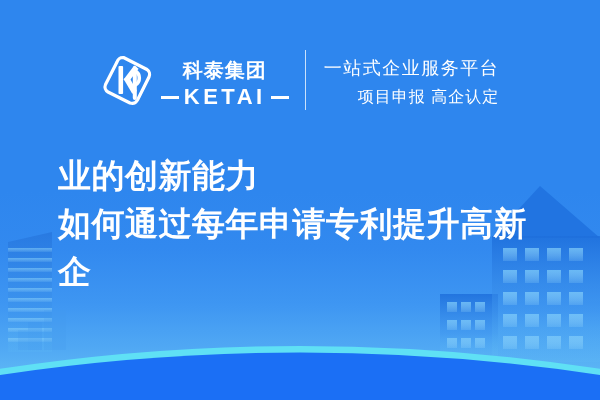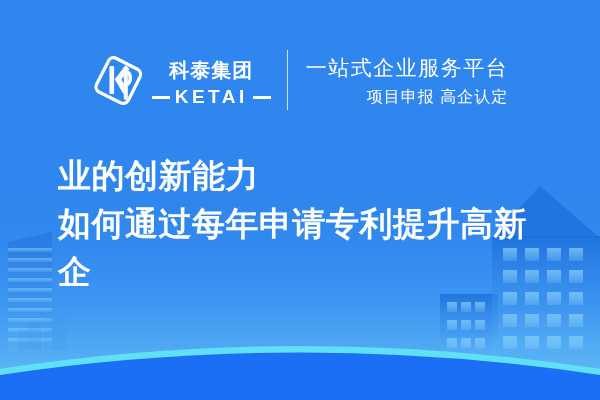--- a/index.html
+++ b/index.html
@@ -79,21 +79,21 @@
     width: 100%;
   }
   .wm-dash {
     height: 3px;
     width: 18px;
     background: #ffffff;
     flex: 0 0 auto;
   }
   .wordmark-en {
     color: #ffffff;
-    font-size: 19px;
+    font-size: 22px;
     font-weight: bold;
     letter-spacing: 3.5px;
     line-height: 18px;
     white-space: nowrap;
     padding: 0 5px;
   }
 
   .divider {
     width: 1px;
     height: 60px;
@@ -103,21 +103,21 @@
   }
 
   .tagline {
     display: flex;
     flex-direction: column;
     justify-content: center;
     height: 62px;
   }
   .tagline-main {
     color: #ffffff;
-    font-size: 21px;
+    font-size: 18px;
     line-height: 30px;
     letter-spacing: 1.5px;
     white-space: nowrap;
   }
   .tagline-sub {
     color: #ffffff;
     font-size: 16px;
     line-height: 22px;
     letter-spacing: 1px;
     margin-top: 3px;

